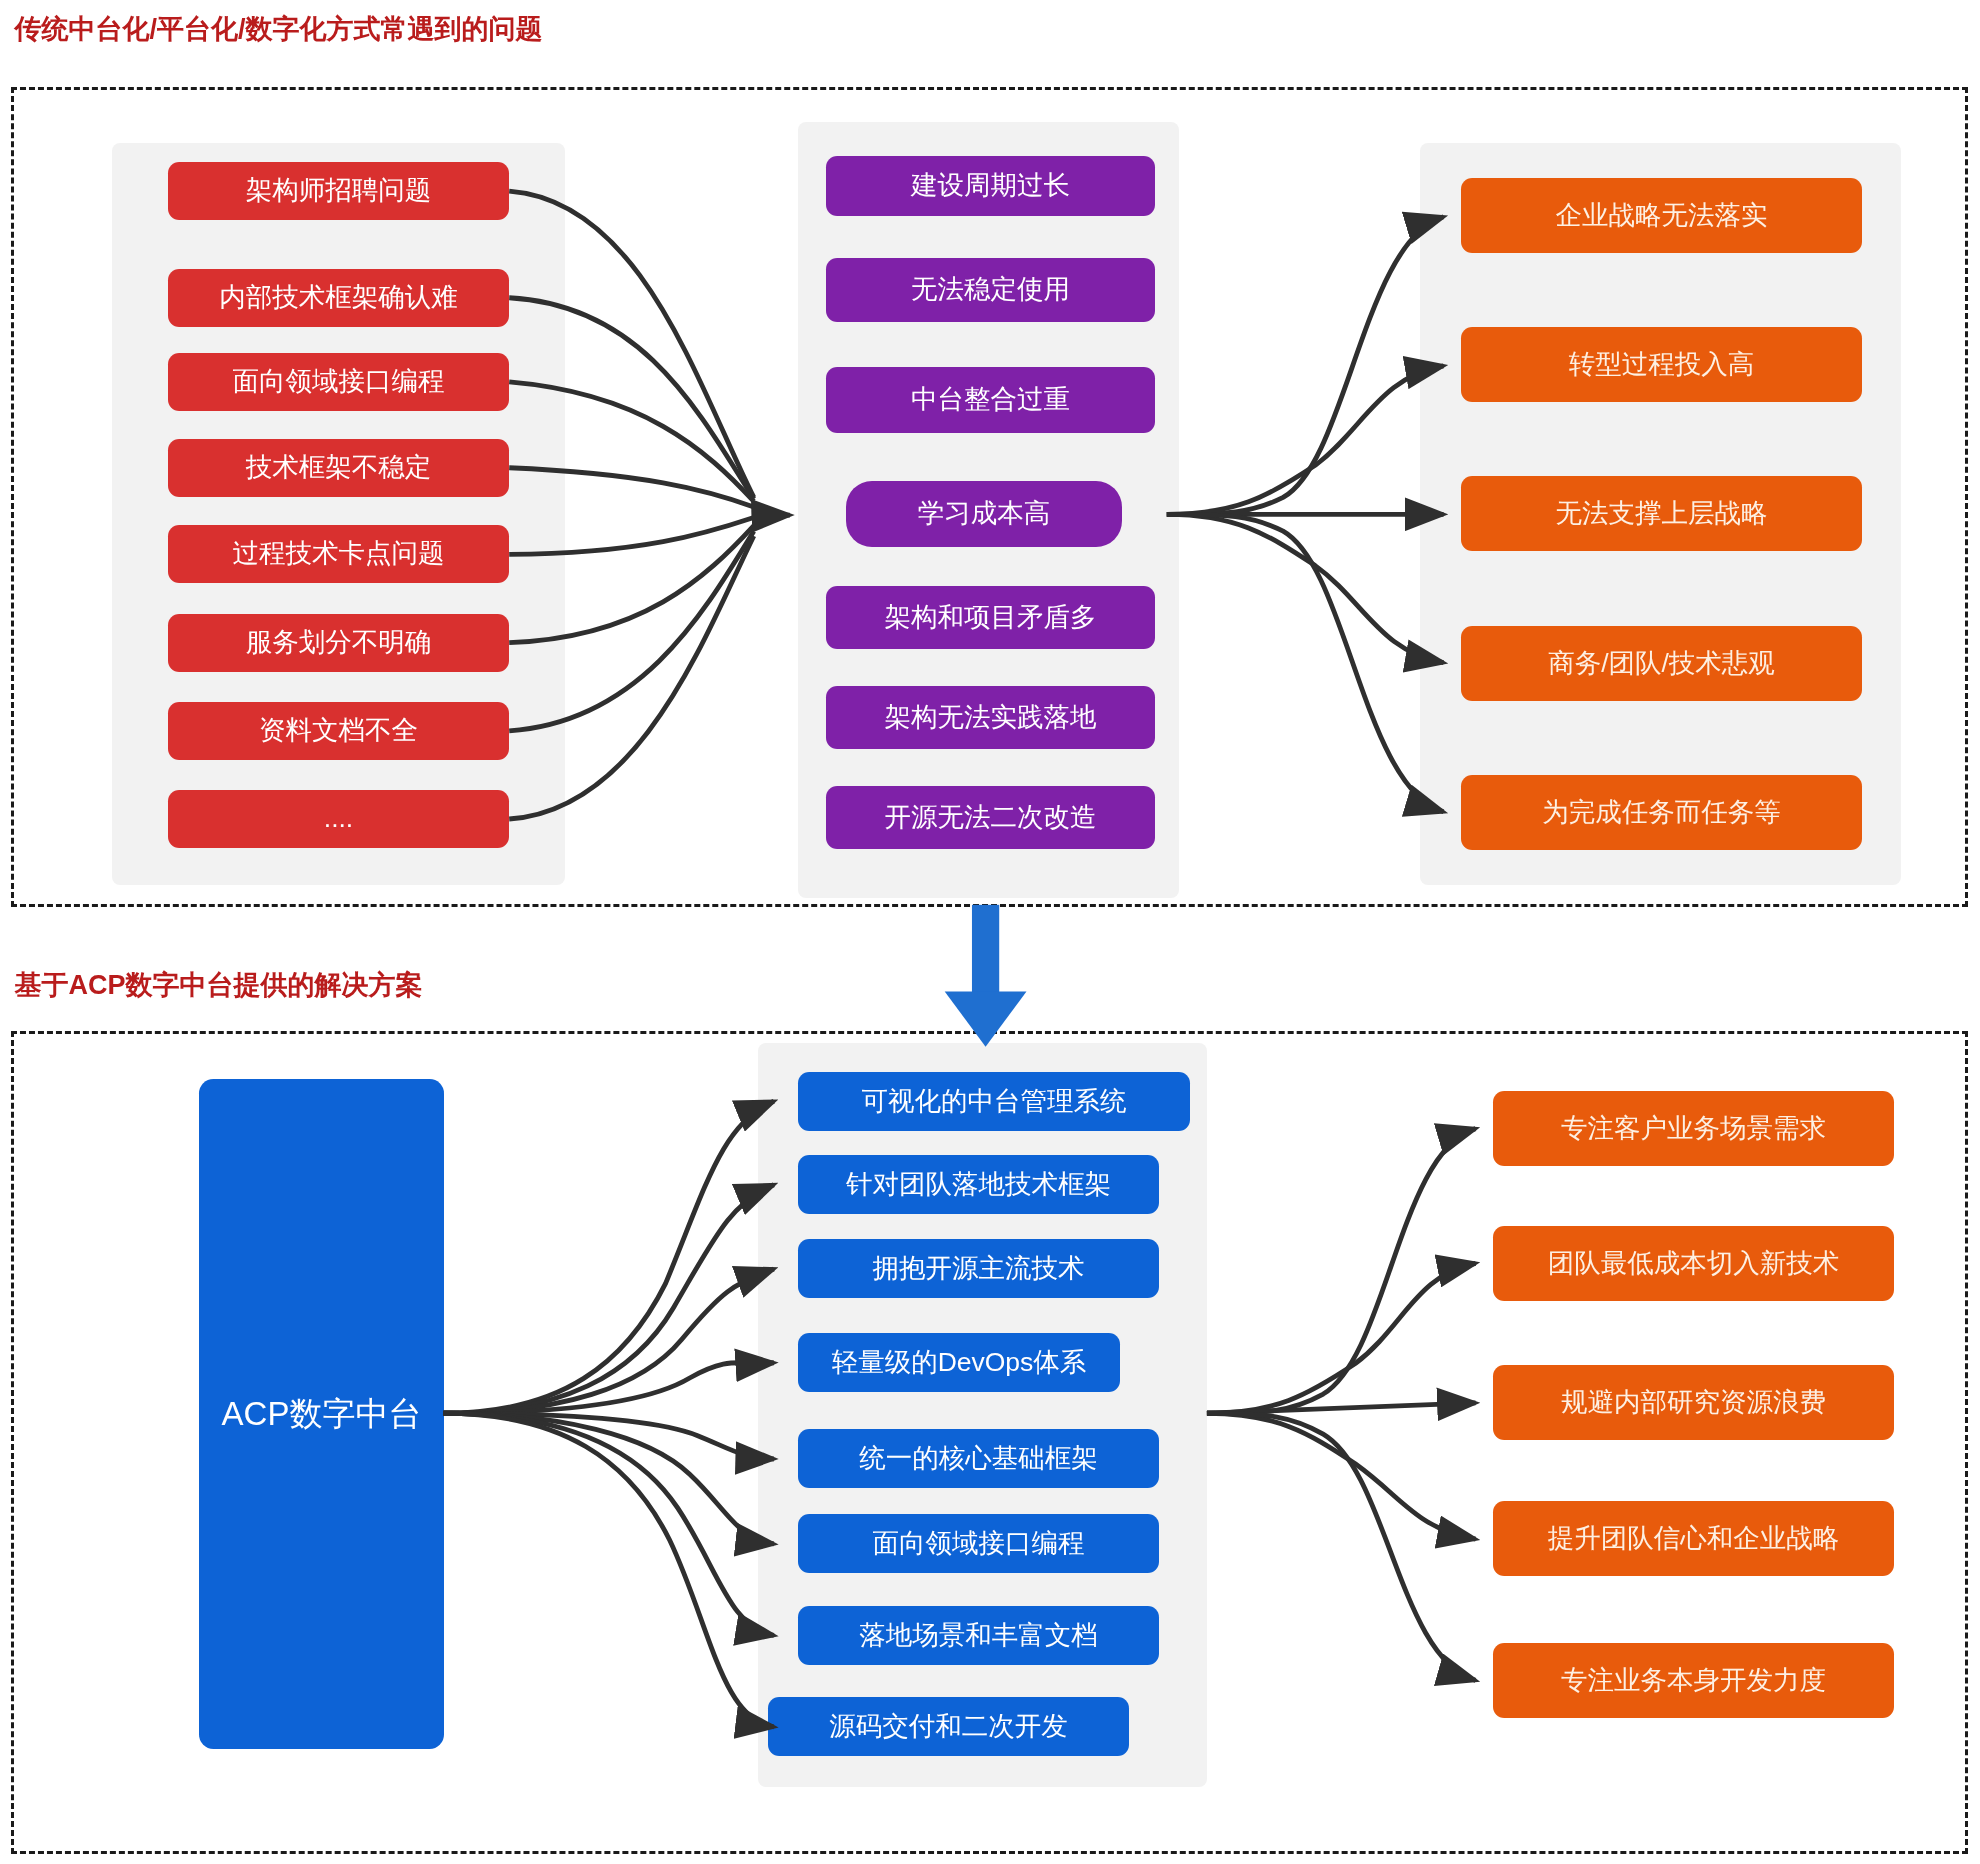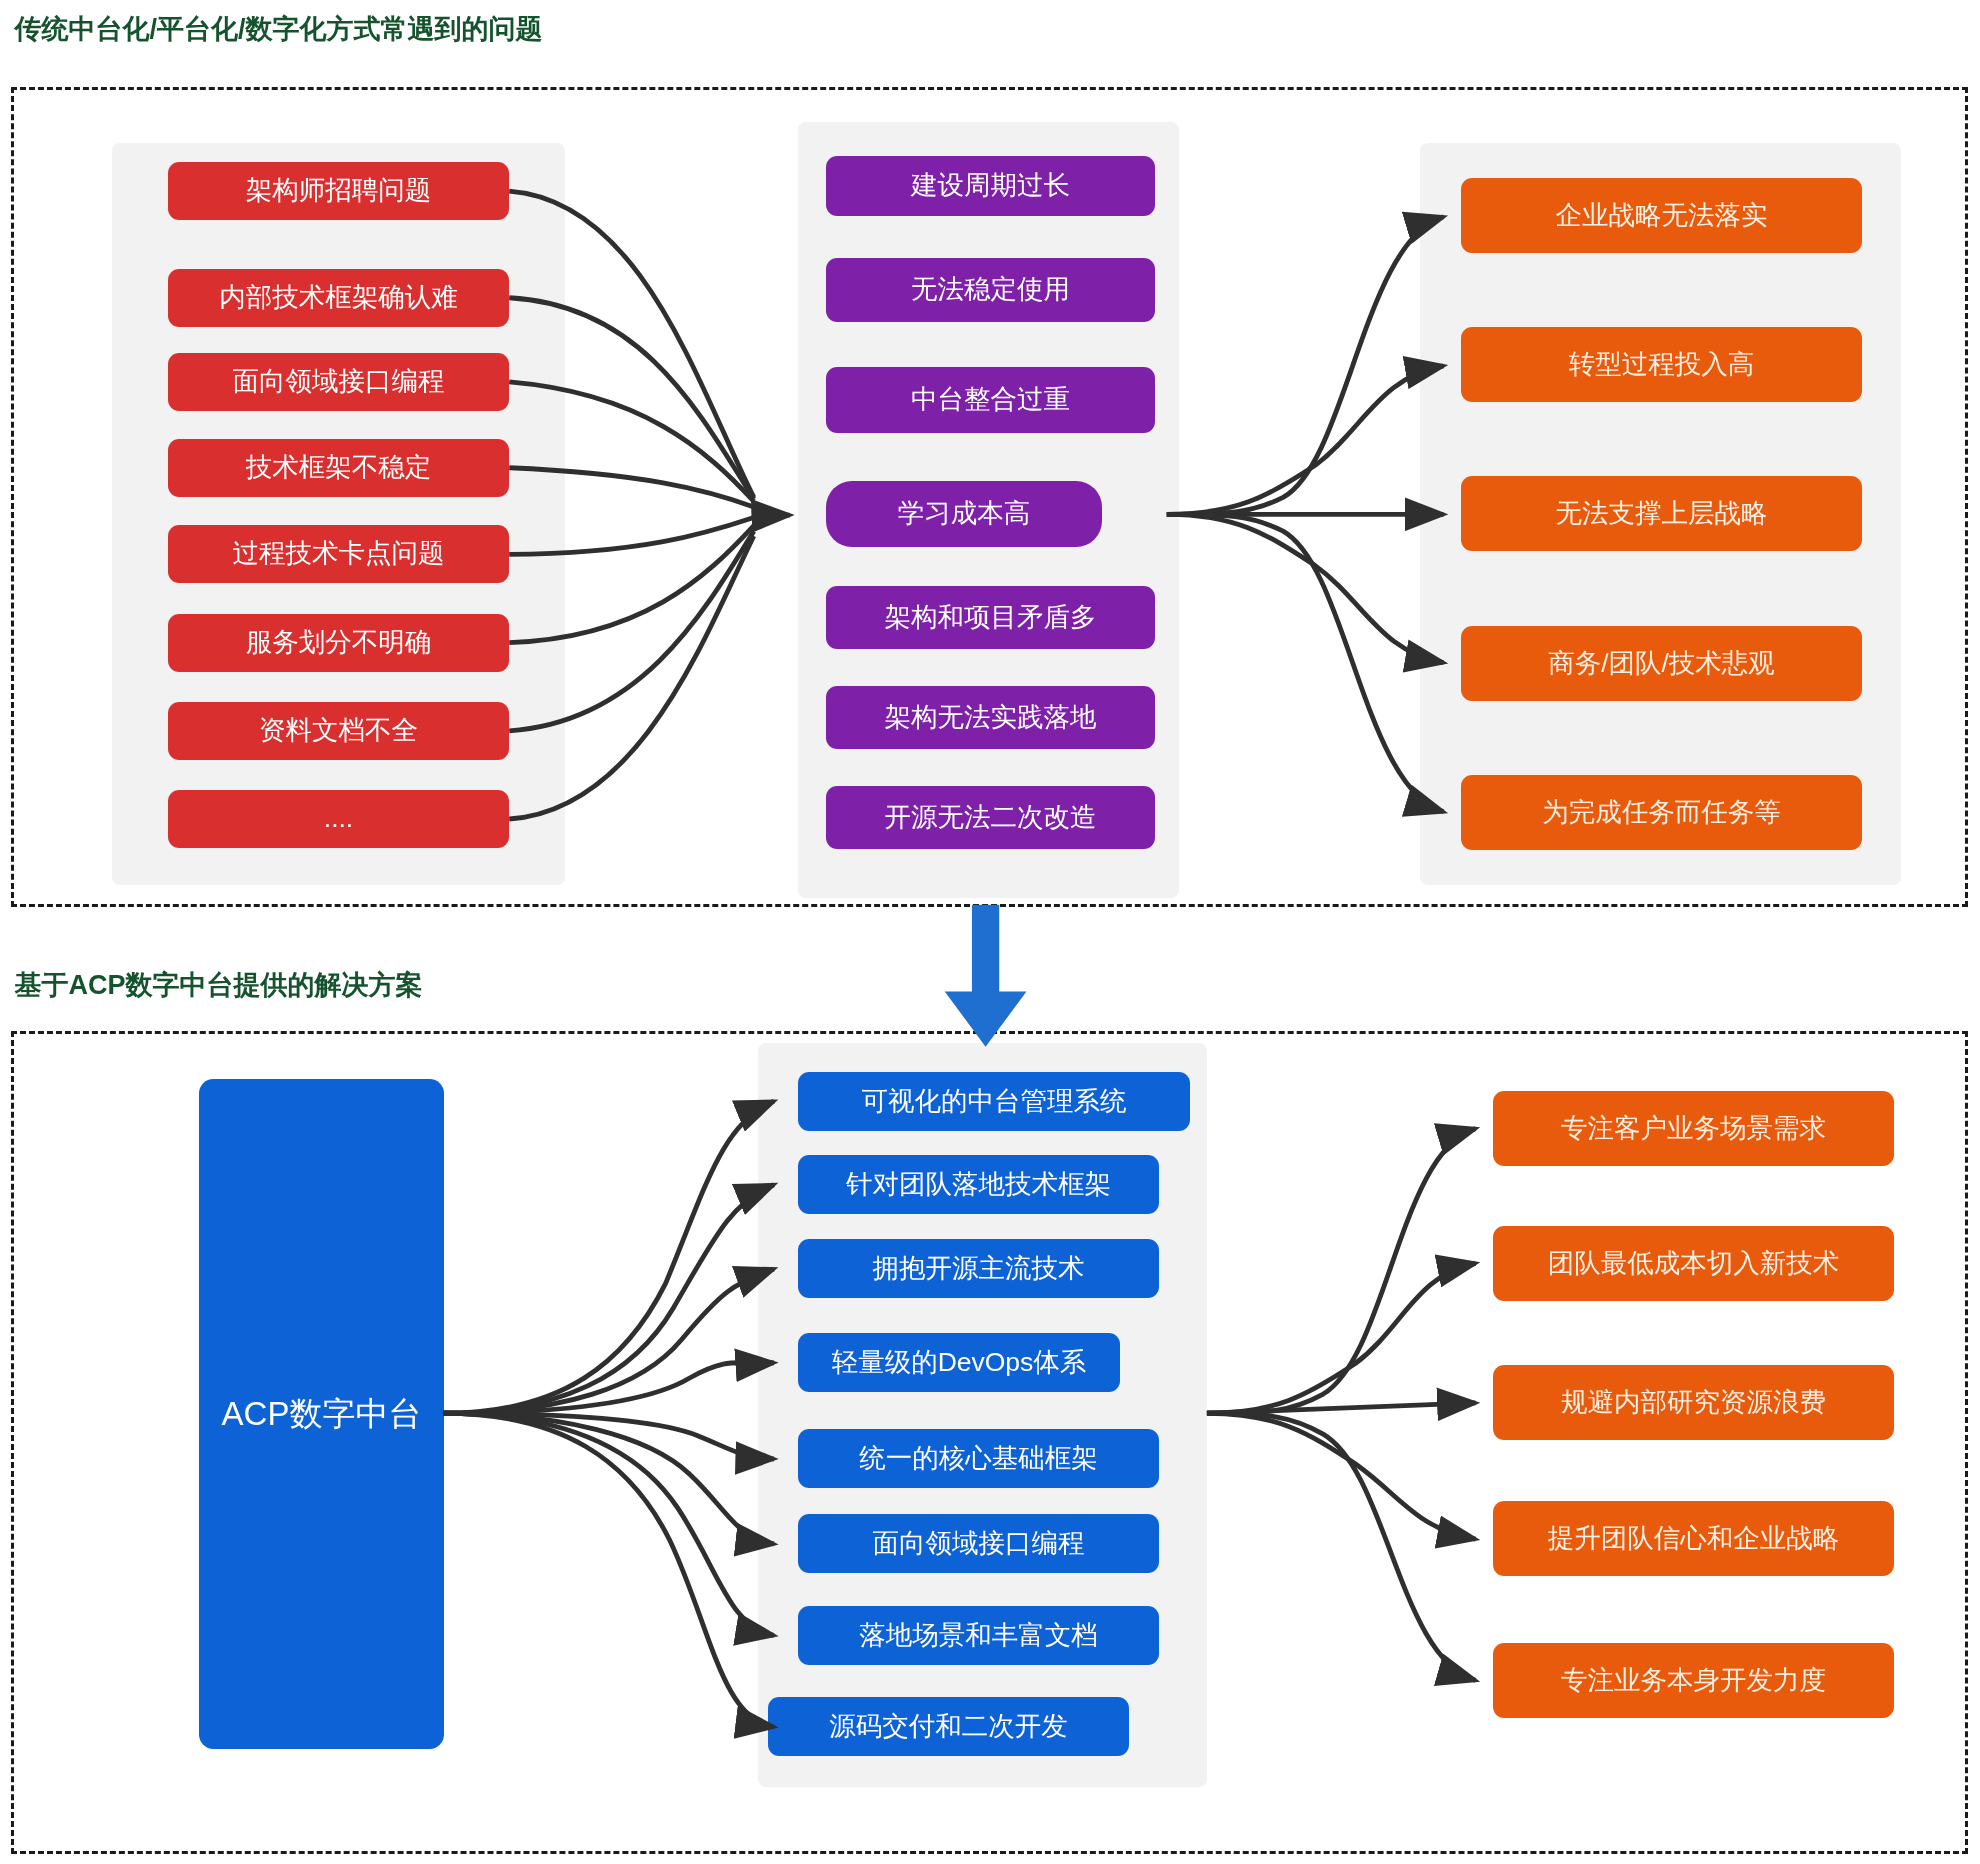--- a/index.html
+++ b/index.html
@@ -9,21 +9,21 @@
     font-family:"Liberation Sans","DejaVu Sans",sans-serif;
     overflow:hidden;
     position:relative;
   }
   #root{position:absolute;left:0;top:0;width:1980px;height:1865px;}
 
   .section-title{
     position:absolute;
     font-size:27px;
     font-weight:bold;
-    color:#14532d;
+    color:#b91c1c;
     letter-spacing:0px;
     white-space:nowrap;
   }
   #title-1{left:14.4px;top:11.2px;}
   #title-2{left:14.4px;top:967px;}
 
   .dashed-frame{
     position:absolute;
     border:3.2px dashed #1a1a1a;
     background:transparent;
@@ -84,21 +84,21 @@
   <div class="node red" style="left:168px;top:353px;width:341px;height:58px;">面向领域接口编程</div>
   <div class="node red" style="left:168px;top:439px;width:341px;height:58px;">技术框架不稳定</div>
   <div class="node red" style="left:168px;top:525px;width:341px;height:58px;">过程技术卡点问题</div>
   <div class="node red" style="left:168px;top:614px;width:341px;height:58px;">服务划分不明确</div>
   <div class="node red" style="left:168px;top:702px;width:341px;height:58px;">资料文档不全</div>
   <div class="node red" style="left:168px;top:790px;width:341px;height:58px;">....</div>
 
   <div class="node purple" style="left:826px;top:156px;width:329px;height:60px;">建设周期过长</div>
   <div class="node purple" style="left:826px;top:258px;width:329px;height:64px;">无法稳定使用</div>
   <div class="node purple" style="left:826px;top:367px;width:329px;height:66px;">中台整合过重</div>
-  <div class="node purple" style="left:826px;top:481px;width:276px;height:66px;border-radius:26px;">学习成本高</div>
+  <div class="node purple" style="left:846px;top:481px;width:276px;height:66px;border-radius:26px;">学习成本高</div>
   <div class="node purple" style="left:826px;top:586px;width:329px;height:63px;">架构和项目矛盾多</div>
   <div class="node purple" style="left:826px;top:686px;width:329px;height:63px;">架构无法实践落地</div>
   <div class="node purple" style="left:826px;top:786px;width:329px;height:63px;">开源无法二次改造</div>
 
   <div class="node orange" style="left:1461px;top:178px;width:401px;height:75px;">企业战略无法落实</div>
   <div class="node orange" style="left:1461px;top:327px;width:401px;height:75px;">转型过程投入高</div>
   <div class="node orange" style="left:1461px;top:476px;width:401px;height:75px;">无法支撑上层战略</div>
   <div class="node orange" style="left:1461px;top:626px;width:401px;height:75px;">商务/团队/技术悲观</div>
   <div class="node orange" style="left:1461px;top:775px;width:401px;height:75px;">为完成任务而任务等</div>
 

